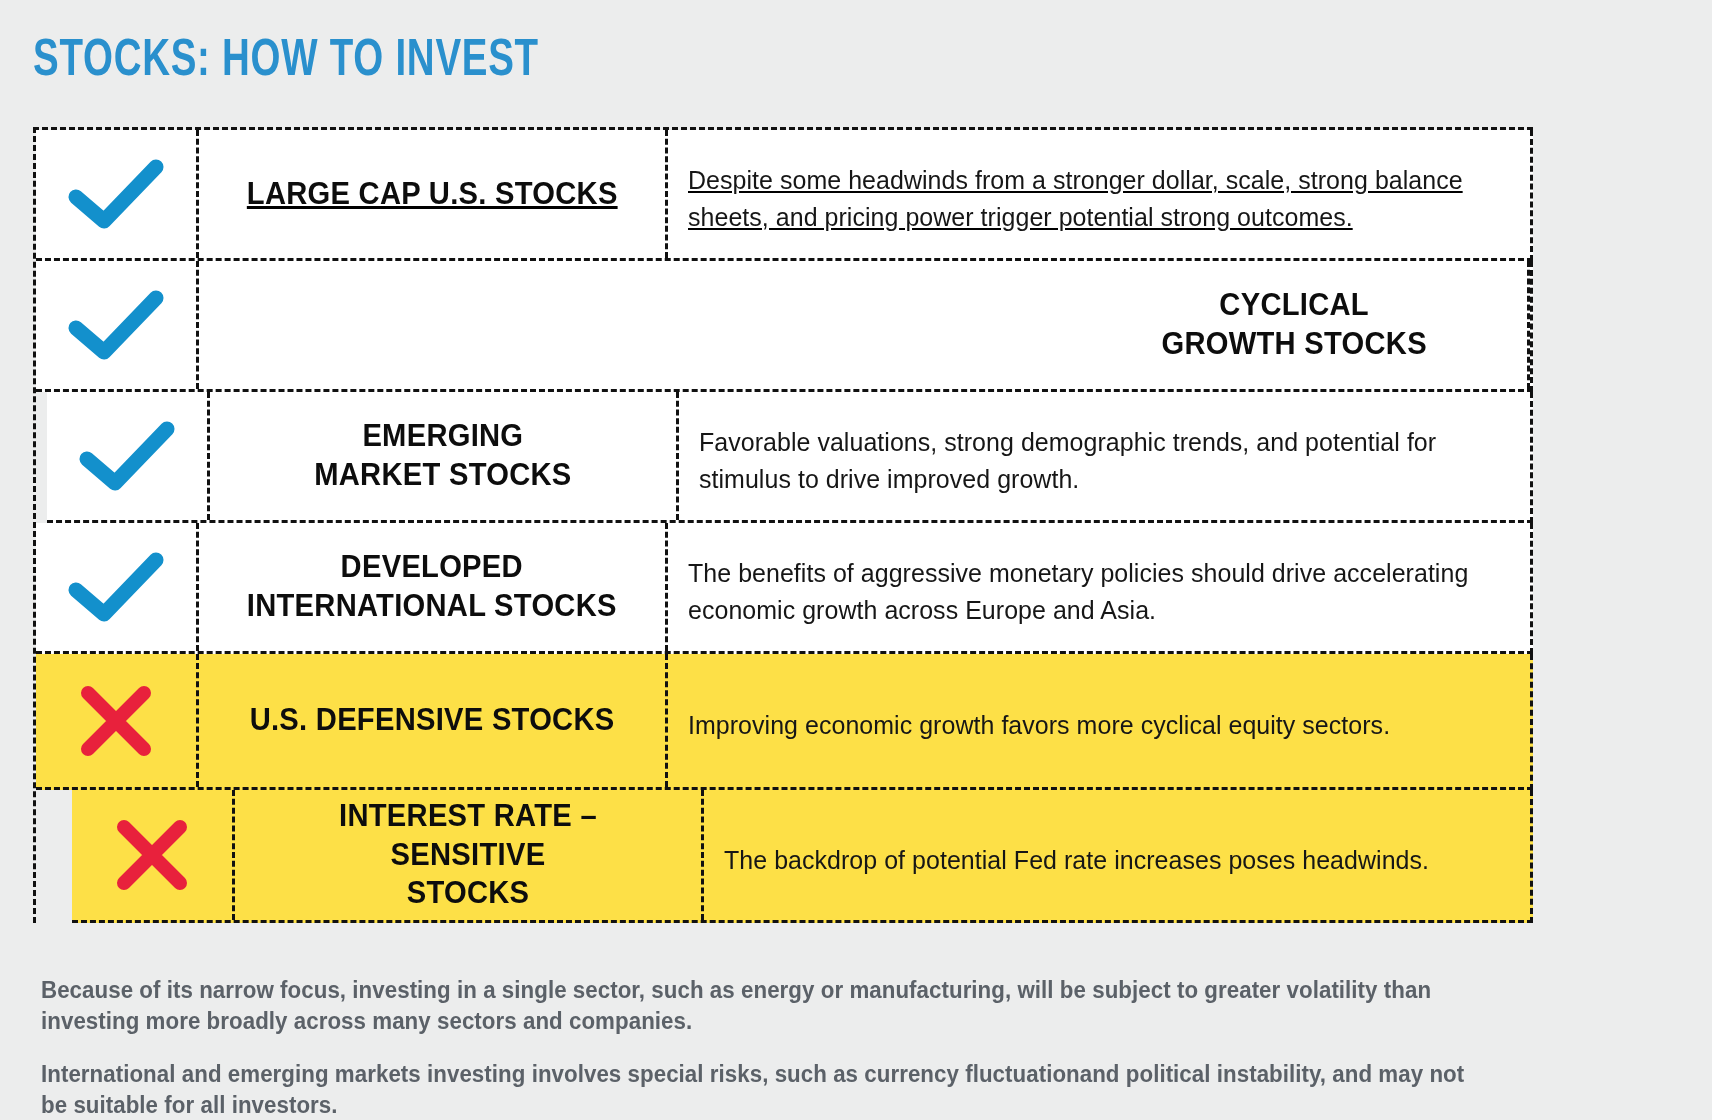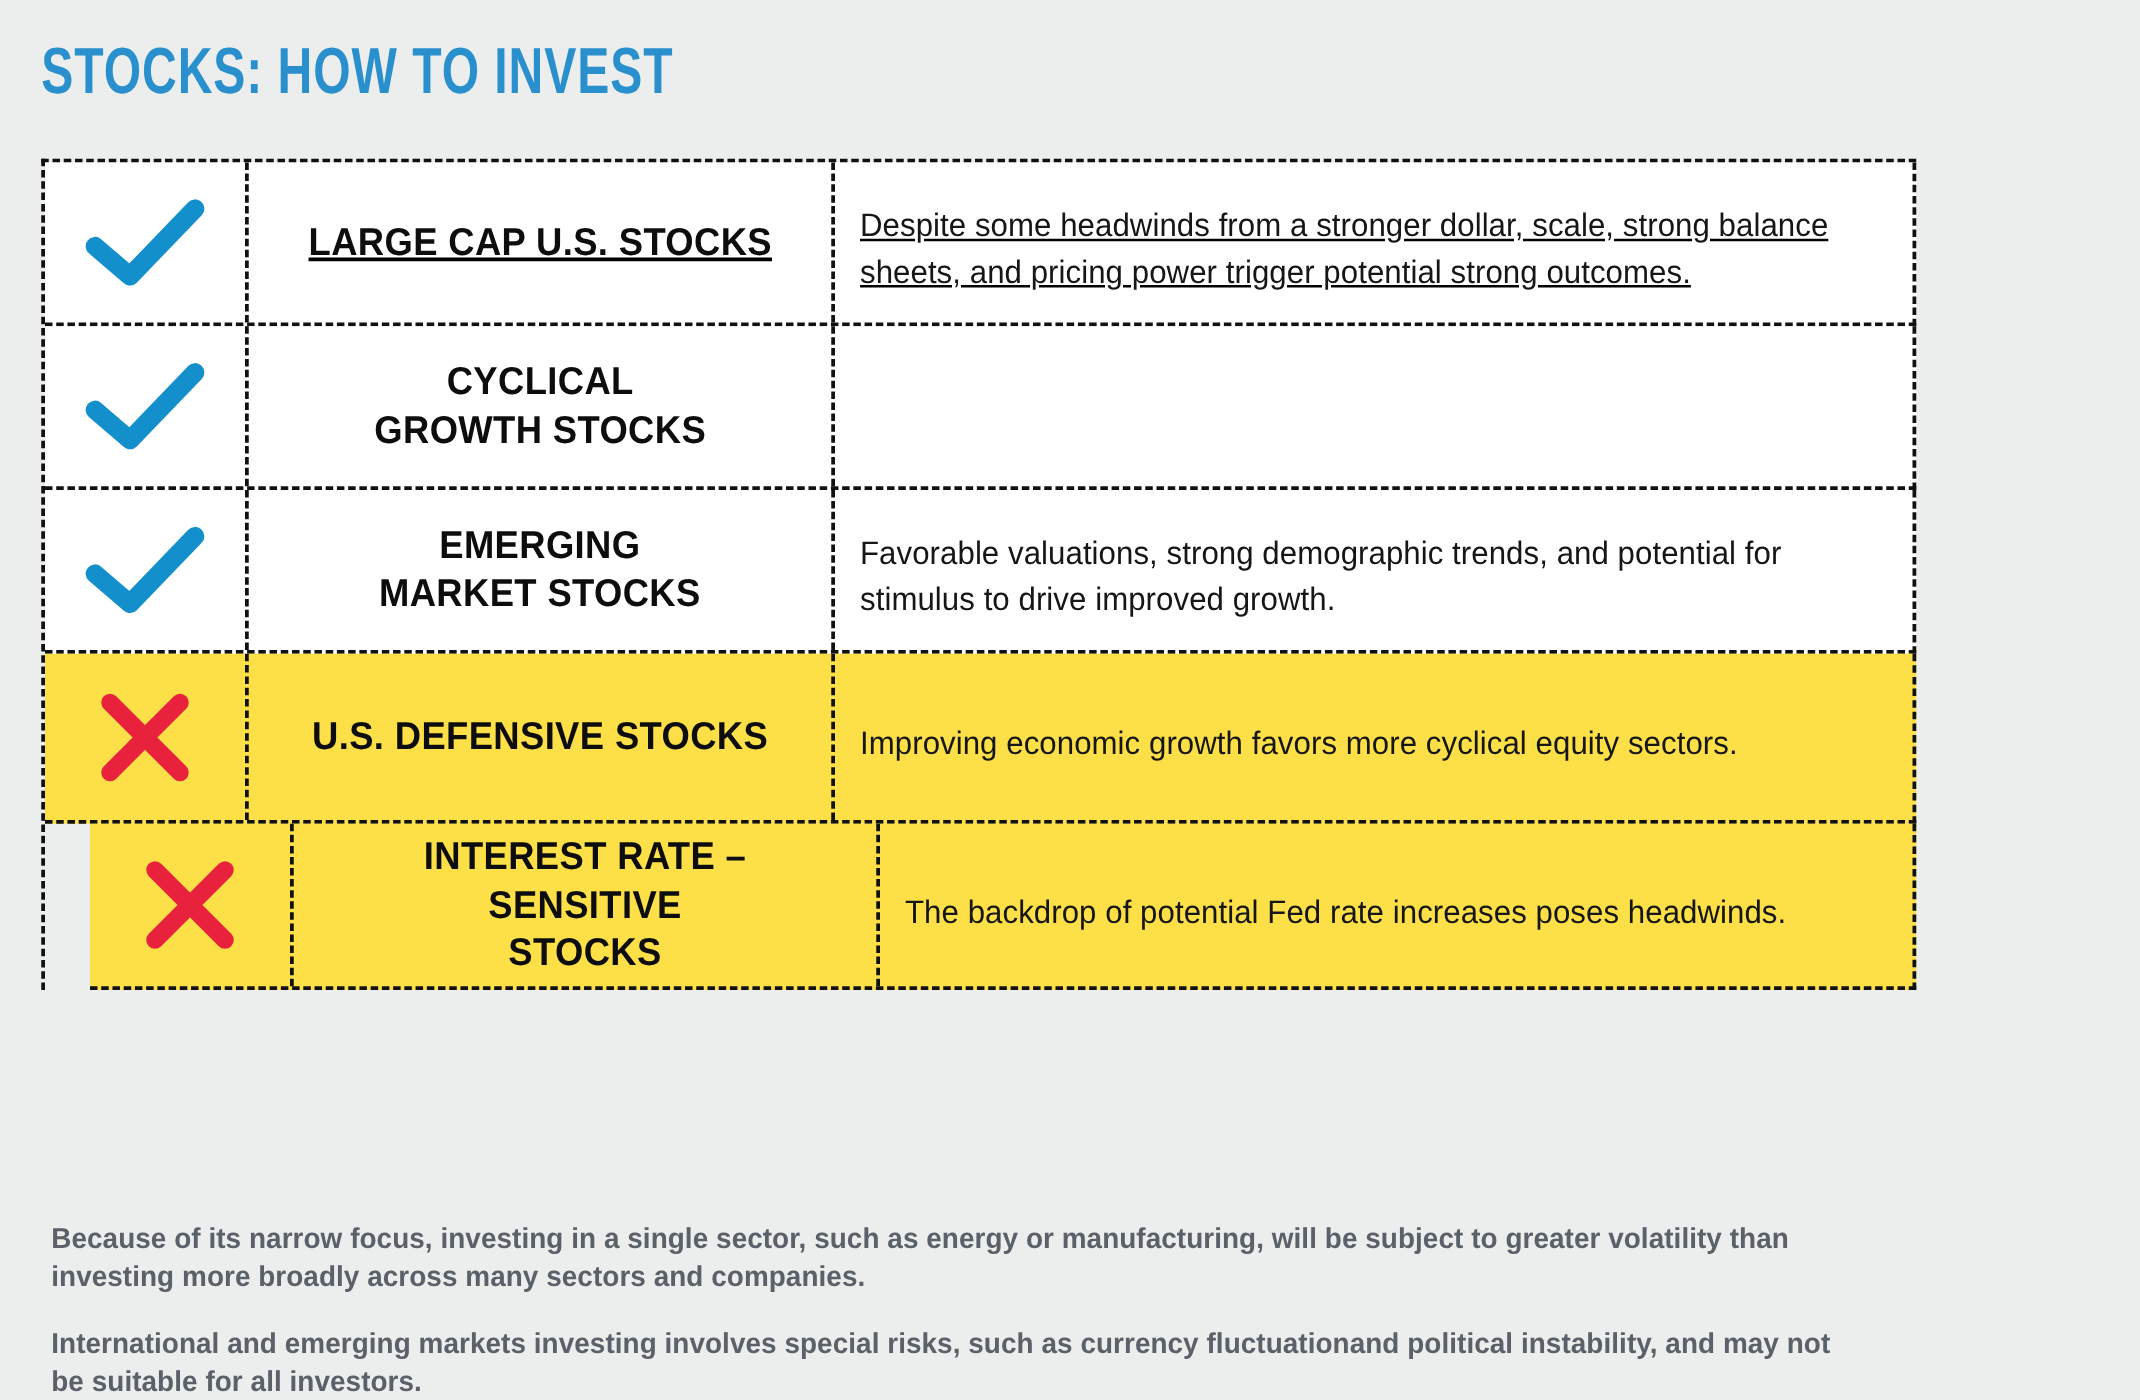--- a/index.html
+++ b/index.html
@@ -77,22 +77,22 @@
   }
   .cell-desc {
     flex: 1 1 auto;
     box-sizing: border-box;
     display: flex;
     align-items: center;
     padding: 16px 18px 6px 20px;
   }
 
   .row-h1 { height: 131px; text-decoration: underline; }
-  .row-h2 { height: 131px; }
-  .row-h3 { height: 131px; }
+  .row-h2 { height: 131px; justify-content: space-between; }
+  .row-h3 { height: 131px; margin-left: 11px; }
   .row-h4 { height: 131px; }
   .row-h5 { height: 136px; }
   .row-h6 { height: 133px; margin-left: 36px; }
 
   .label {
     font-family: "Liberation Sans Narrow", "Liberation Sans", sans-serif;
     font-weight: bold;
     font-size: 31px;
     line-height: 1.25;
     color: #0d0d0d;
@@ -176,20 +176,33 @@
         </svg>
       </div>
       <div class="cell-name">
         <div class="label">EMERGING<br>MARKET STOCKS</div>
       </div>
       <div class="cell-desc">
         <div class="desc">Favorable valuations, strong demographic trends, and potential for stimulus to drive improved growth.</div>
       </div>
     </div>
 
+    <div class="row row-h4">
+      <div class="cell-mark">
+        <svg class="icon-check" width="96" height="74" viewBox="0 0 96 74">
+          <path d="M8 40 L36 64 L88 10" fill="none" stroke="#1390cc" stroke-width="15" stroke-linecap="round" stroke-linejoin="round"></path>
+        </svg>
+      </div>
+      <div class="cell-name">
+        <div class="label">DEVELOPED<br>INTERNATIONAL STOCKS</div>
+      </div>
+      <div class="cell-desc">
+        <div class="desc">The benefits of aggressive monetary policies should drive accelerating economic growth across Europe and Asia.</div>
+      </div>
+    </div>
 
     <div class="row row-h5 shaded">
       <div class="cell-mark">
         <svg class="icon-cross" width="78" height="78" viewBox="0 0 78 78">
           <path d="M11 11 L67 67 M67 11 L11 67" fill="none" stroke="#e8213c" stroke-width="14" stroke-linecap="round"></path>
         </svg>
       </div>
       <div class="cell-name">
         <div class="label">U.S. DEFENSIVE STOCKS</div>
       </div>

